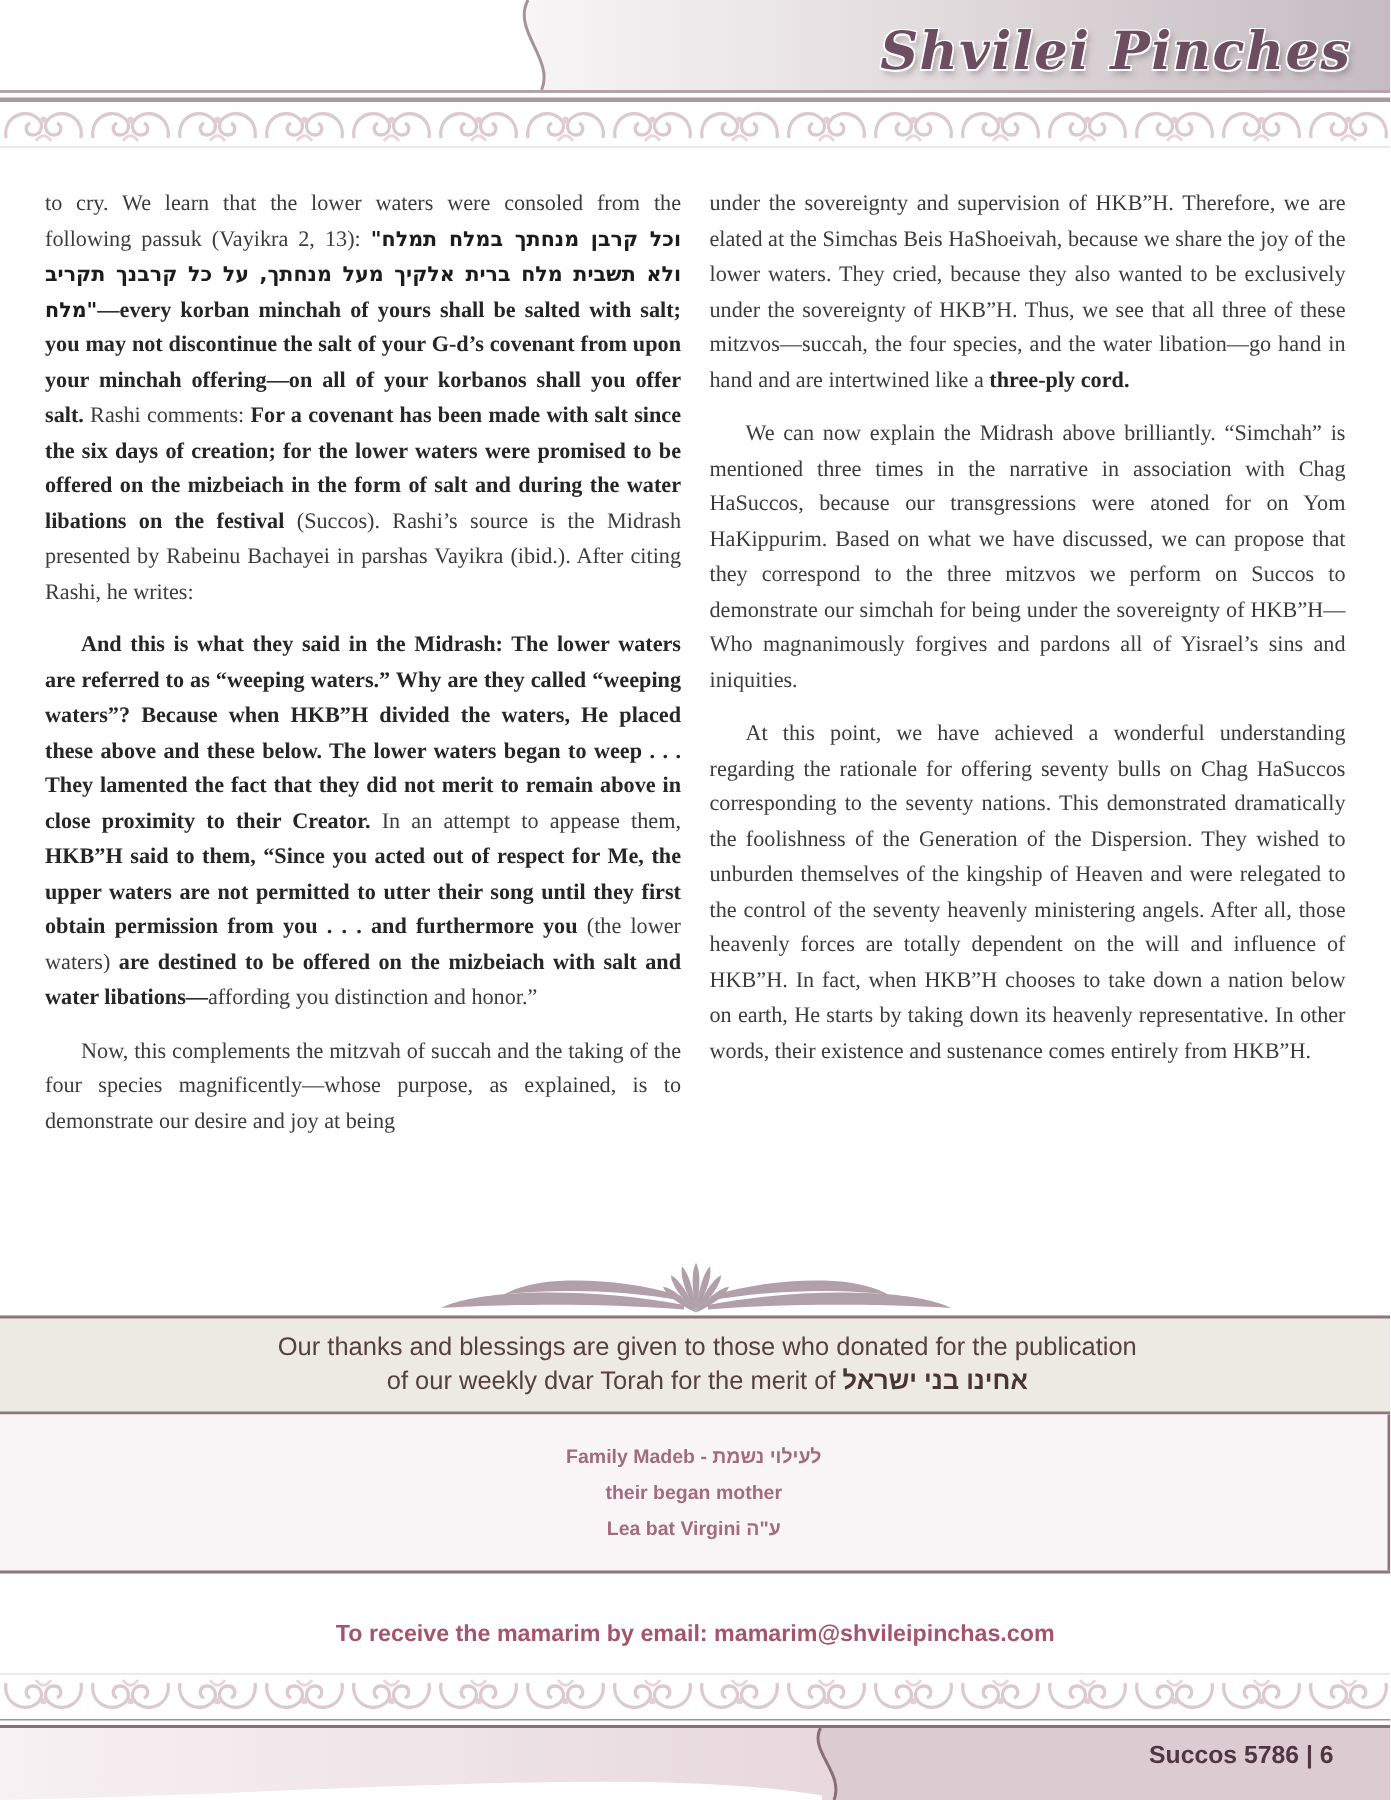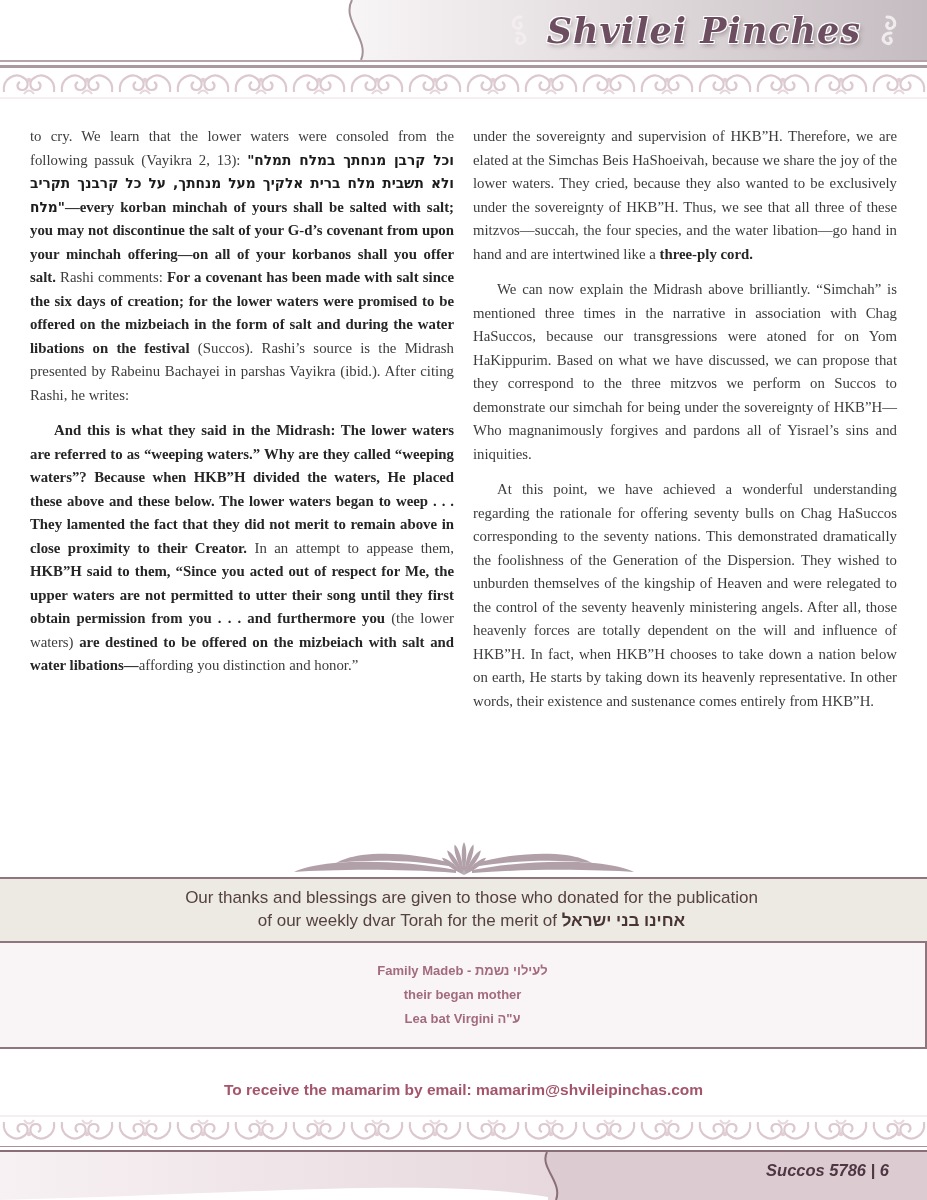--- a/index.html
+++ b/index.html
@@ -2,21 +2,21 @@
 <html><head>
 <meta charset="utf-8">
 <style>
   html,body{margin:0;padding:0;background:#fff;}
   .page{position:relative;width:927px;height:1200px;background:#ffffff;overflow:hidden;
         font-family:"Liberation Serif","DejaVu Serif",serif;}
 
   
   .masthead{position:relative;width:927px;height:60px;background:#ffffff;}
   .masthead svg.bg{position:absolute;left:0;top:0;}
-  .title-wrap{position:absolute;right:26px;top:0;height:60px;display:flex;align-items:center;gap:14px;}
+  .title-wrap{position:absolute;right:26px;top:0;height:60px;display:flex;align-items:center;gap:14px;flex-direction:column;}
   .page-title{font-family:"DejaVu Serif",serif;font-style:italic;font-weight:bold;
     font-size:35px;color:#6d4e60;letter-spacing:1px;margin:0;
     text-shadow:-1px -1px 0 #fff,1px -1px 0 #fff,-1px 1px 0 #fff,1px 1px 0 #fff,2px 3px 4px rgba(70,45,58,.35);}
   .flourish{opacity:.95;}
 
   
   .head-rule{width:927px;height:3px;background:#ffffff;border-top:2px solid #b5a3aa;border-bottom:3px solid #ab99a0;}
 
   
   .lace{width:927px;height:31px;overflow:hidden;background:#fff;}
@@ -52,21 +52,21 @@
   .donors .vr{width:2px;background:#8f767e;}
 
   
   .email-line{margin:0;padding:32px 0 0 0;text-align:center;
     font-family:"Liberation Sans","DejaVu Sans",sans-serif;font-weight:bold;
     font-size:15.5px;color:#a4556c;}
 
   
   .pagebar{position:absolute;left:0;bottom:0;width:927px;height:54px;}
   .pagebar .rule{height:3px;background:#fff;border-top:1.5px solid #a8909a;border-bottom:2.5px solid #8a6f78;}
-  .pagebar .band{position:relative;height:48px;font-style:italic;}
+  .pagebar .band{position:relative;height:48px;}
   .pagebar .band svg{position:absolute;left:0;top:0;}
   .page-number{position:absolute;right:38px;top:9px;
     font-family:"Liberation Sans","DejaVu Sans",sans-serif;font-weight:bold;
     font-size:16.5px;color:#4e3742;}
 </style>
 </head>
 <body>
 
 <div class="page">
 
@@ -124,20 +124,21 @@
         <use href="#lacem" x="812"></use>
       <use href="#lacem" x="870"></use>
       <rect y="29.5" width="927" height="1" fill="#ecdfe3"></rect>
     </svg>
   </div>
 
   <main class="columns">
     <div class="col">
       <p class="noindent"><span>to cry.  We learn that the lower waters were consoled from the following passuk (Vayikra 2, 13): </span><span class="seg-he">"וכל קרבן מנחתך במלח תמלח ולא תשבית מלח ברית אלקיך מעל מנחתך, על כל קרבנך תקריב מלח"</span><span class="seg-b">—every korban minchah of yours shall be salted with salt; you may not discontinue the salt of your G-d’s covenant from upon your minchah offering—on all of your korbanos shall you offer salt.</span><span>  Rashi comments: </span><span class="seg-b">For a covenant has been made with salt since the six days of creation; for the lower waters were promised to be offered on the mizbeiach in the form of salt and during the water libations on the festival </span><span>(Succos).  Rashi’s source is the Midrash presented by Rabeinu Bachayei in parshas Vayikra (ibid.).  After citing Rashi, he writes:</span></p>
       <p><span class="seg-b">And this is what they said in the Midrash:  The lower waters are referred to as “weeping waters.”  Why are they called “weeping waters”?  Because when HKB”H divided the waters, He placed these above and these below.  The lower waters began to weep . . . They lamented the fact that they did not merit to remain above in close proximity to their Creator.</span><span>  In an attempt to appease them, </span><span class="seg-b">HKB”H said to them, “Since you acted out of respect for Me, the upper waters are not permitted to utter their song until they first obtain permission from you . . . and furthermore you </span><span>(the lower waters) </span><span class="seg-b">are destined to be offered on the mizbeiach with salt and water libations—</span><span>affording you distinction and honor.”</span></p>
+      <p><span>Now, this complements the mitzvah of succah and the taking of the four species magnificently—whose purpose, as explained, is to demonstrate our desire and joy at being</span></p>
     </div>
     <div class="col">
       <p class="noindent"><span>under the sovereignty and supervision of HKB”H.  Therefore, we are elated at the Simchas Beis HaShoeivah, because we share the joy of the lower waters.  They cried, because they also wanted to be exclusively under the sovereignty of HKB”H.  Thus, we see that all three of these mitzvos—succah, the four species, and the water libation—go hand in hand and are intertwined like a </span><span class="seg-b">three-ply cord.</span></p>
       <p><span>We can now explain the Midrash above brilliantly.  “Simchah” is mentioned three times in the narrative in association with Chag HaSuccos, because our transgressions were atoned for on Yom HaKippurim.  Based on what we have discussed, we can propose that they correspond to the three mitzvos we perform on Succos to demonstrate our simchah for being under the sovereignty of HKB”H—Who magnanimously forgives and pardons all of Yisrael’s sins and iniquities.</span></p>
       <p><span>At this point, we have achieved a wonderful understanding regarding the rationale for offering seventy bulls on Chag HaSuccos corresponding to the seventy nations.  This demonstrated dramatically the foolishness of the Generation of the Dispersion.  They wished to unburden themselves of the kingship of Heaven and were relegated to the control of the seventy heavenly ministering angels.  After all, those heavenly forces are totally dependent on the will and influence of HKB”H.  In fact, when HKB”H chooses to take down a nation below on earth, He starts by taking down its heavenly representative.  In other words, their existence and sustenance comes entirely from HKB”H.</span></p>
     </div>
   </main>
 
   <div class="divider">
     <svg width="400" height="38" viewBox="0 0 400 38">

